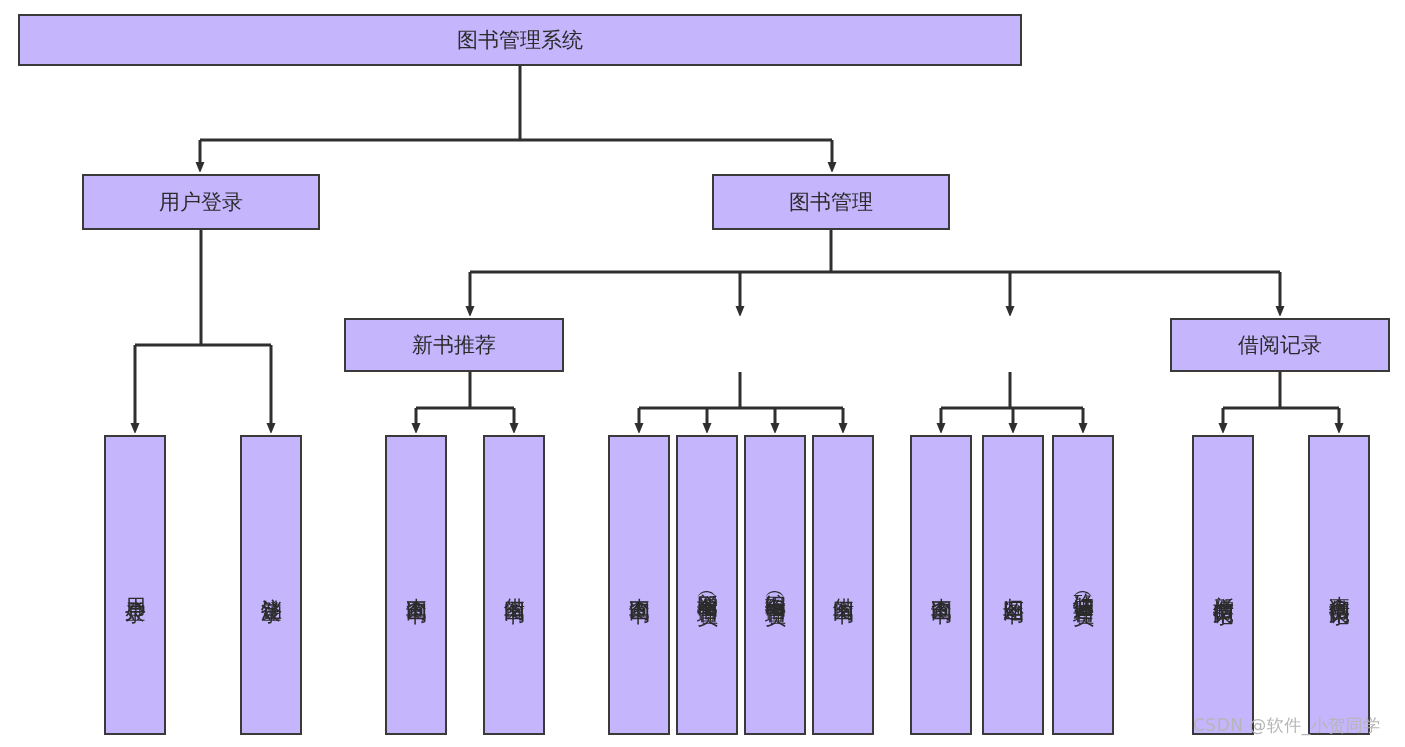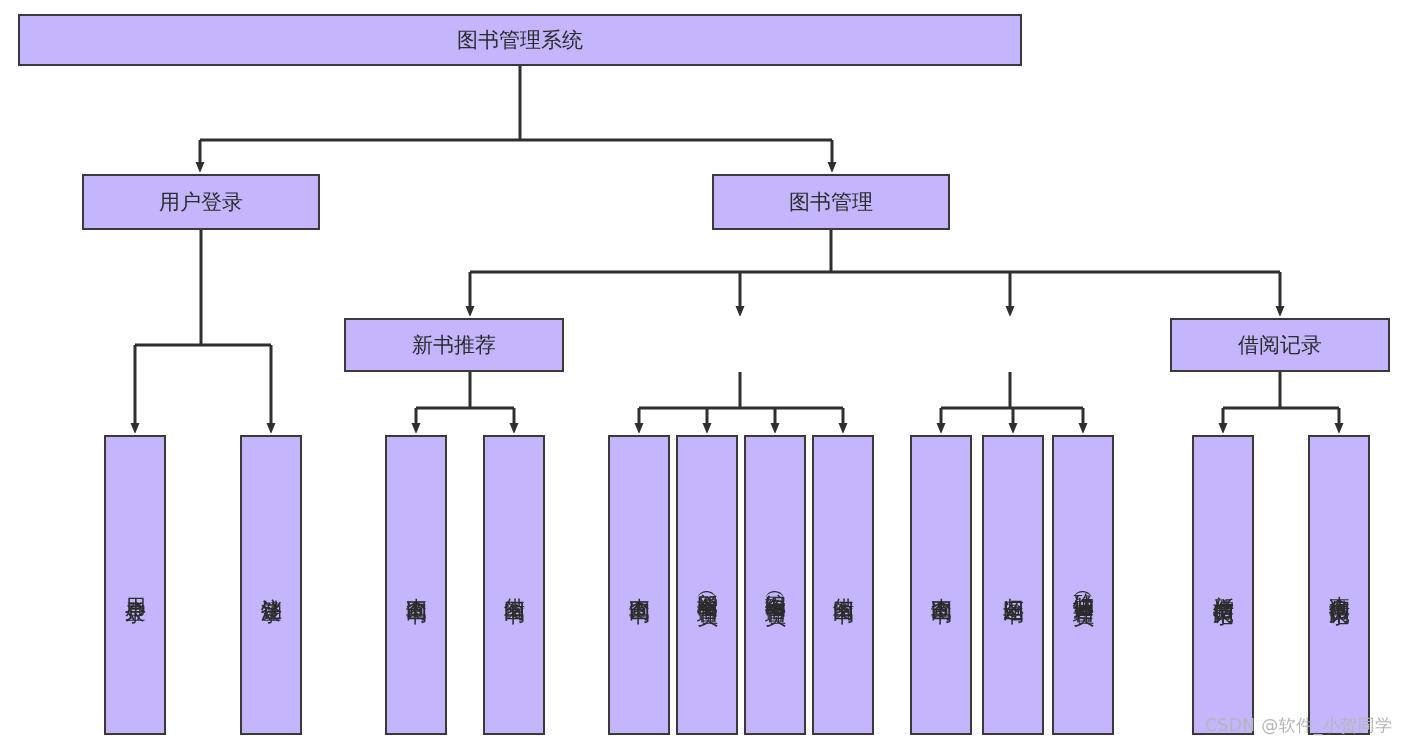--- a/index.html
+++ b/index.html
@@ -54,21 +54,20 @@
     display: block;
   }
   #watermark {
     position: absolute;
     left: 1193px;
     top: 714px;
     font-size: 17px;
     color: #b6b6b6;
     white-space: nowrap;
     letter-spacing: 0.5px;
-    padding-left: 12px;
   }
 </style>
 </head>
 <body>
 
 <div id="canvas">
 
   <svg id="wires" viewBox="0 0 1405 747" xmlns="http://www.w3.org/2000/svg">
     <defs>
       <marker id="arrow" markerWidth="10" markerHeight="10" refX="1" refY="4.5" orient="auto" markerUnits="userSpaceOnUse">

